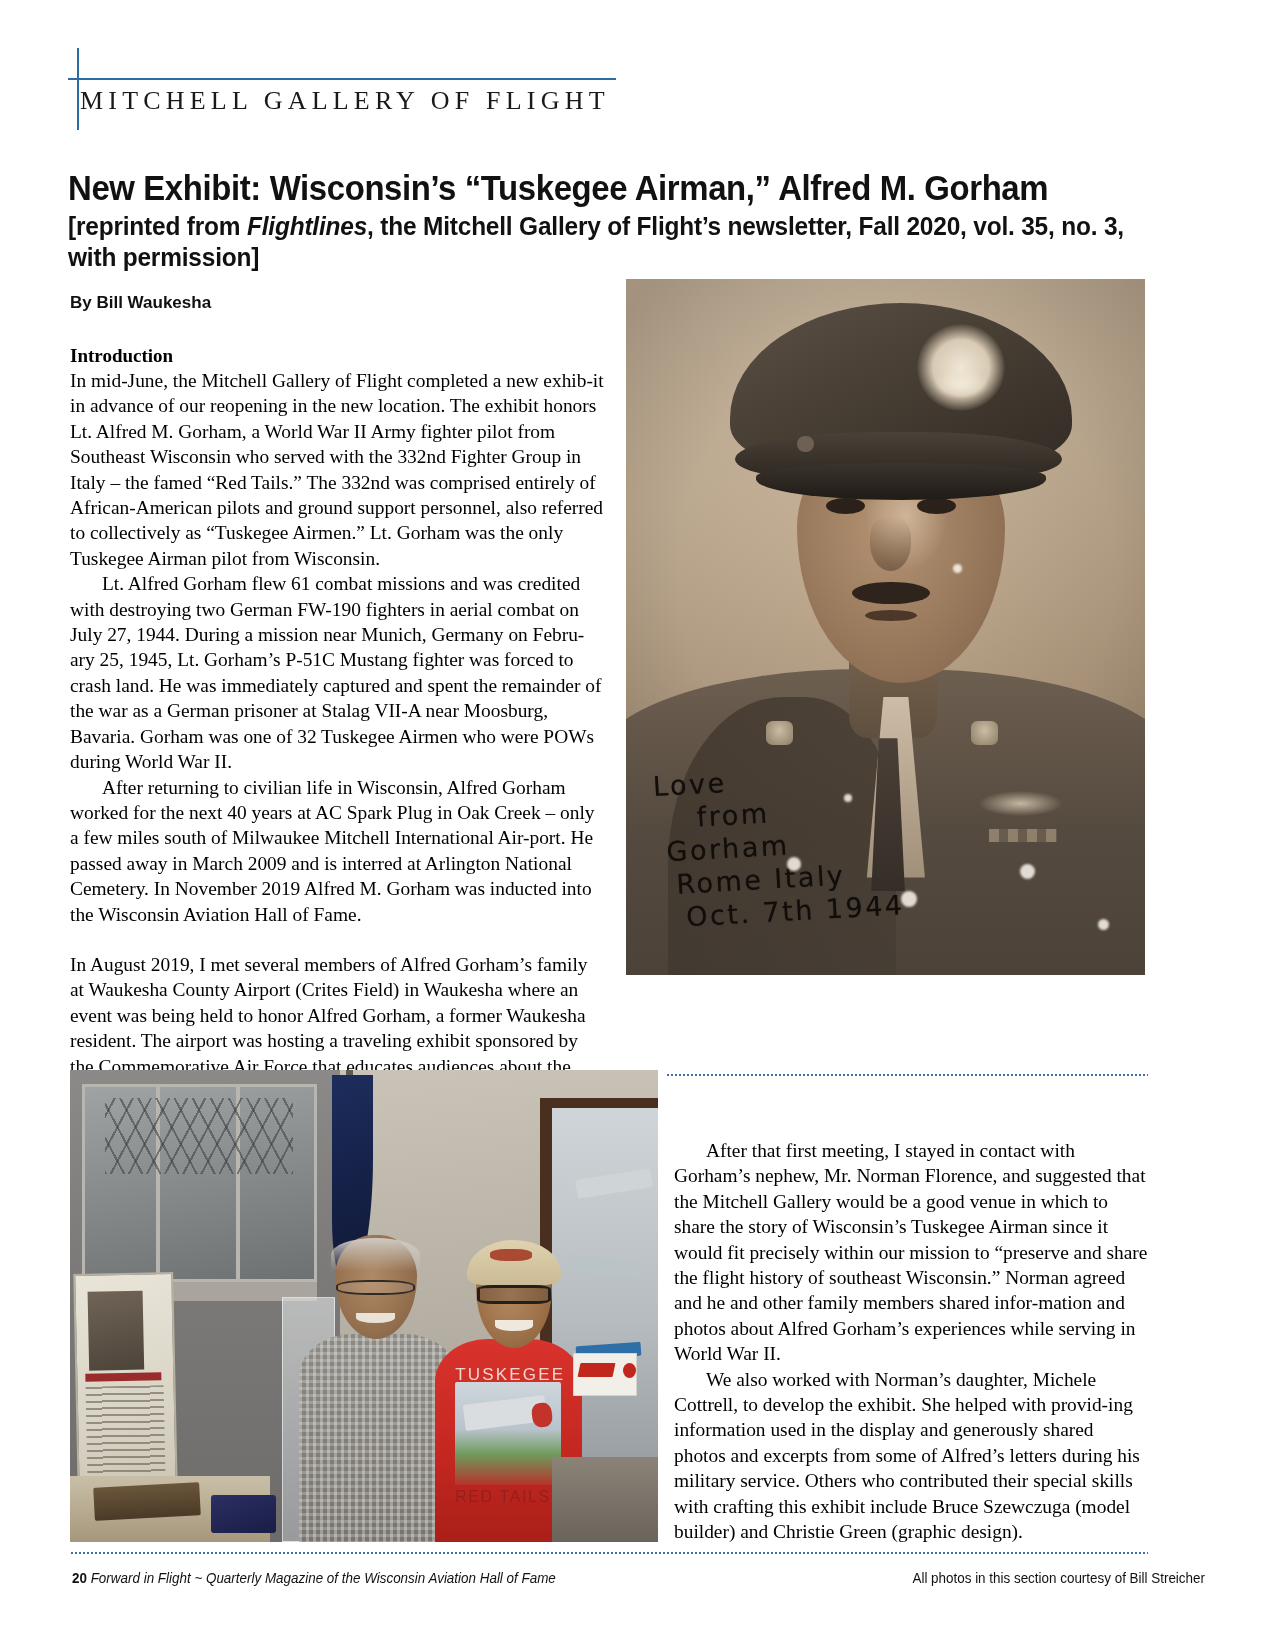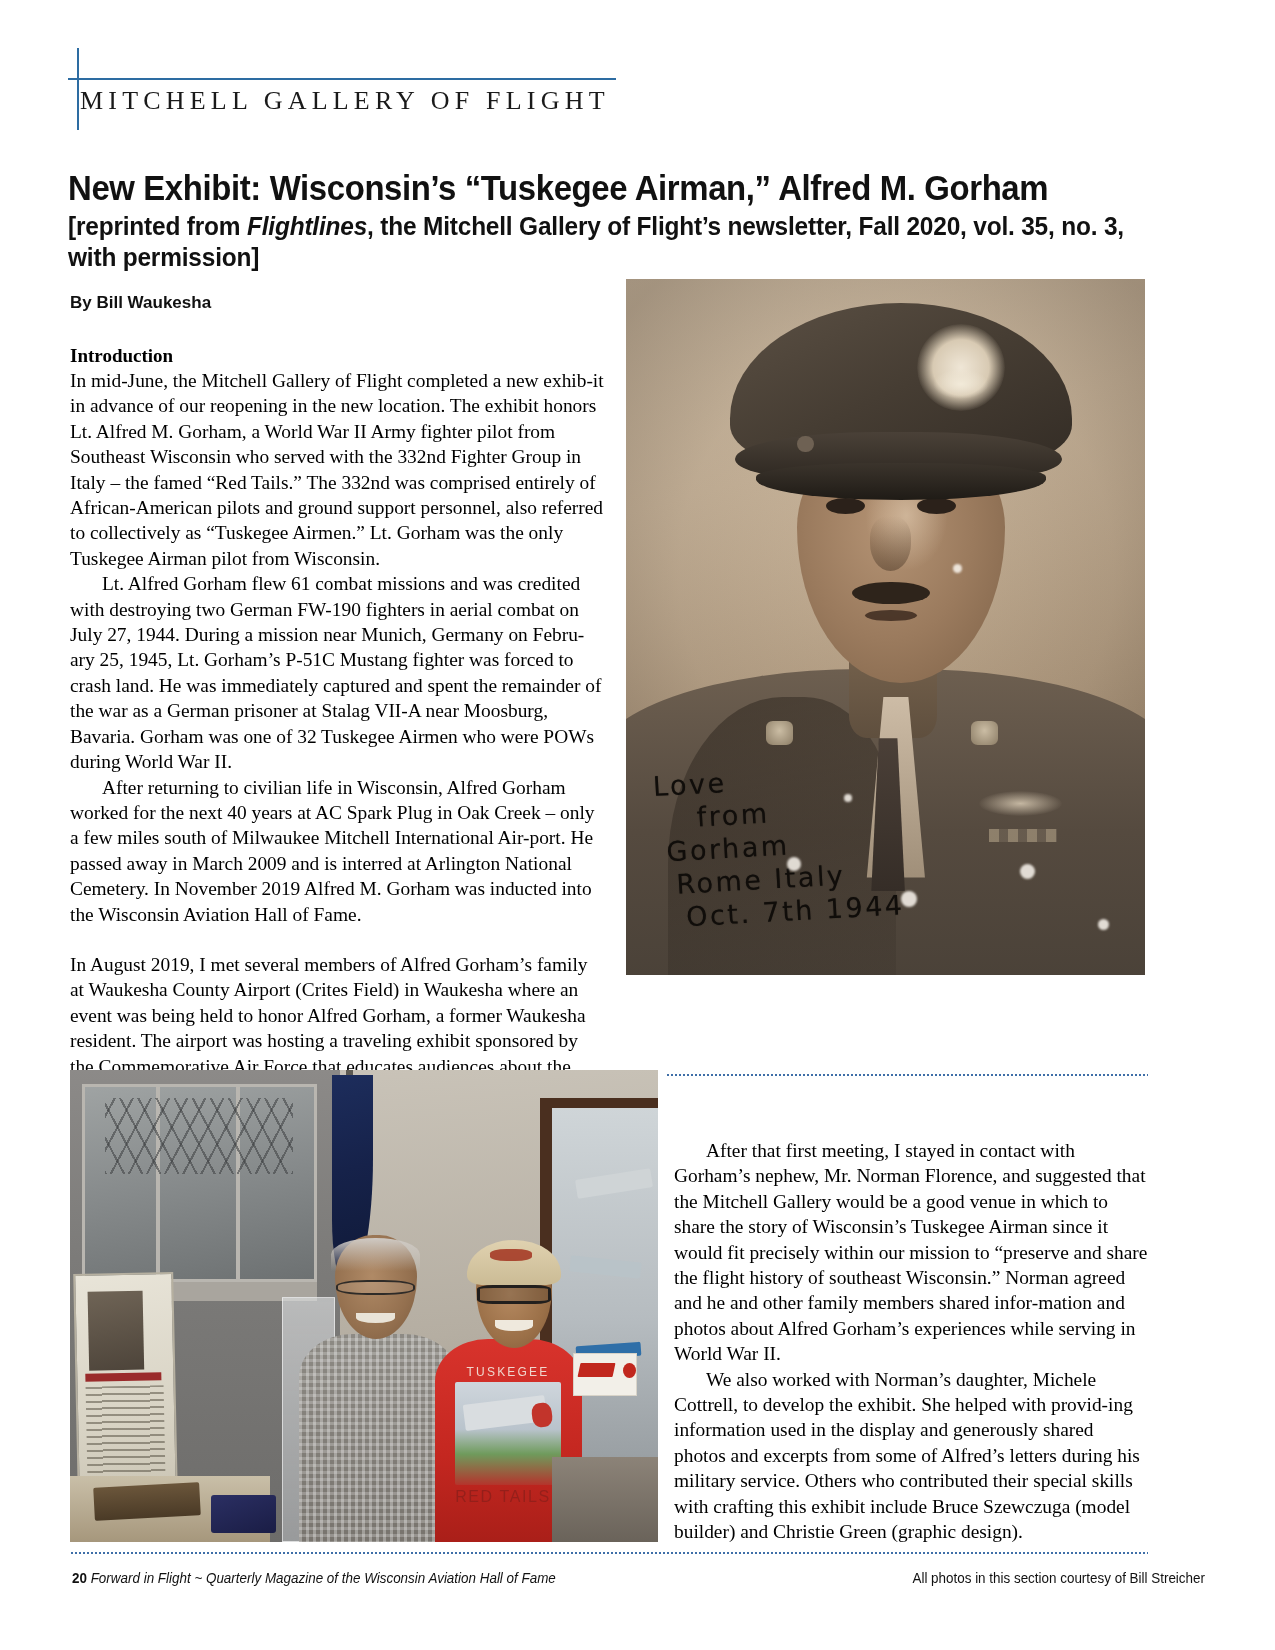--- a/index.html
+++ b/index.html
@@ -724,21 +724,21 @@
     border-radius: 40%;
     transform: rotate(-7deg);
   }
   .pb-tee-text {
     position: absolute;
     left: 65.5%;
     top: 62.5%;
     width: 18%;
     text-align: center;
     font-family: "Liberation Sans", sans-serif;
-    font-size: 12px;
+    font-size: 17px;
     letter-spacing: 2.2px;
     color: #f3e9df;
     opacity: .9;
   }
   .pb-tee-text2 {
     position: absolute;
     left: 65.5%;
     top: 88.5%;
     width: 18%;
     text-align: left;

